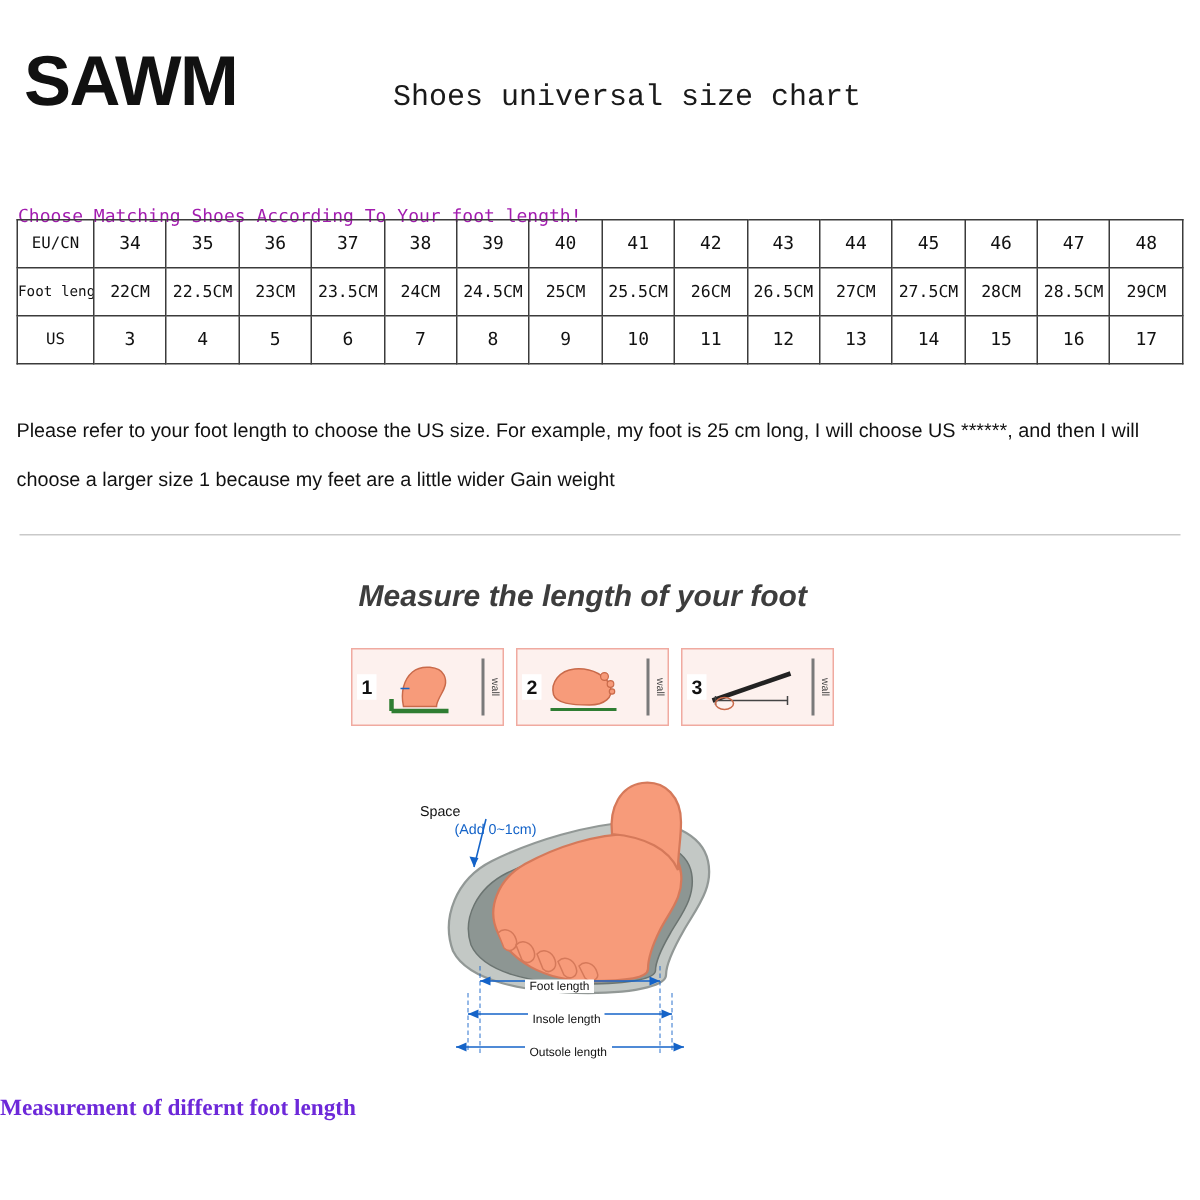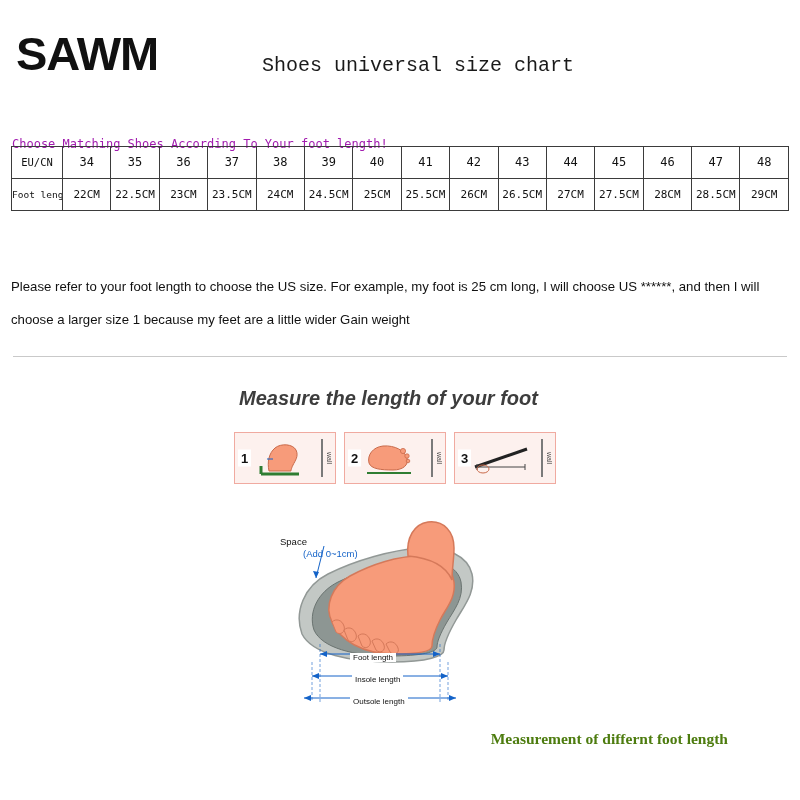--- a/index.html
+++ b/index.html
@@ -147,25 +147,25 @@
     left: 232px;
     top: 432px;
     width: 336px;
     height: 290px;
   }
   .caption {
     position: absolute;
     left: 0;
     top: 730px;
     width: 728px;
-    text-align: right;
+    text-align: left;
     font-family: "Liberation Serif", serif;
     font-weight: bold;
     font-size: 15.5px;
-    color: #4d7c0f;
+    color: #6d28d9;
   }
 
   
   .steps {
     position: absolute;
     left: 0;
     top: 0;
     width: 336px;
     height: 62px;
   }
@@ -287,20 +287,38 @@
         <td class="val">25CM</td>
         <td class="val">25.5CM</td>
         <td class="val">26CM</td>
         <td class="val">26.5CM</td>
         <td class="val">27CM</td>
         <td class="val">27.5CM</td>
         <td class="val">28CM</td>
         <td class="val">28.5CM</td>
         <td class="val">29CM</td>
       </tr>
+      <tr class="row-us">
+        <td class="label">US</td>
+        <td class="val">3</td>
+        <td class="val">4</td>
+        <td class="val">5</td>
+        <td class="val">6</td>
+        <td class="val">7</td>
+        <td class="val">8</td>
+        <td class="val">9</td>
+        <td class="val">10</td>
+        <td class="val">11</td>
+        <td class="val">12</td>
+        <td class="val">13</td>
+        <td class="val">14</td>
+        <td class="val">15</td>
+        <td class="val">16</td>
+        <td class="val">17</td>
+      </tr>
     </tbody>
       </table>
   </div>
 
   <div class="para">
     <div class="line">Please refer to your foot length to choose the US size. For example, my foot is 25 cm long, I will choose US ******, and then I will</div>
     <div class="line">choose a larger size 1 because my feet are a little wider Gain weight</div>
   </div>
 
   <div class="divider"></div>

